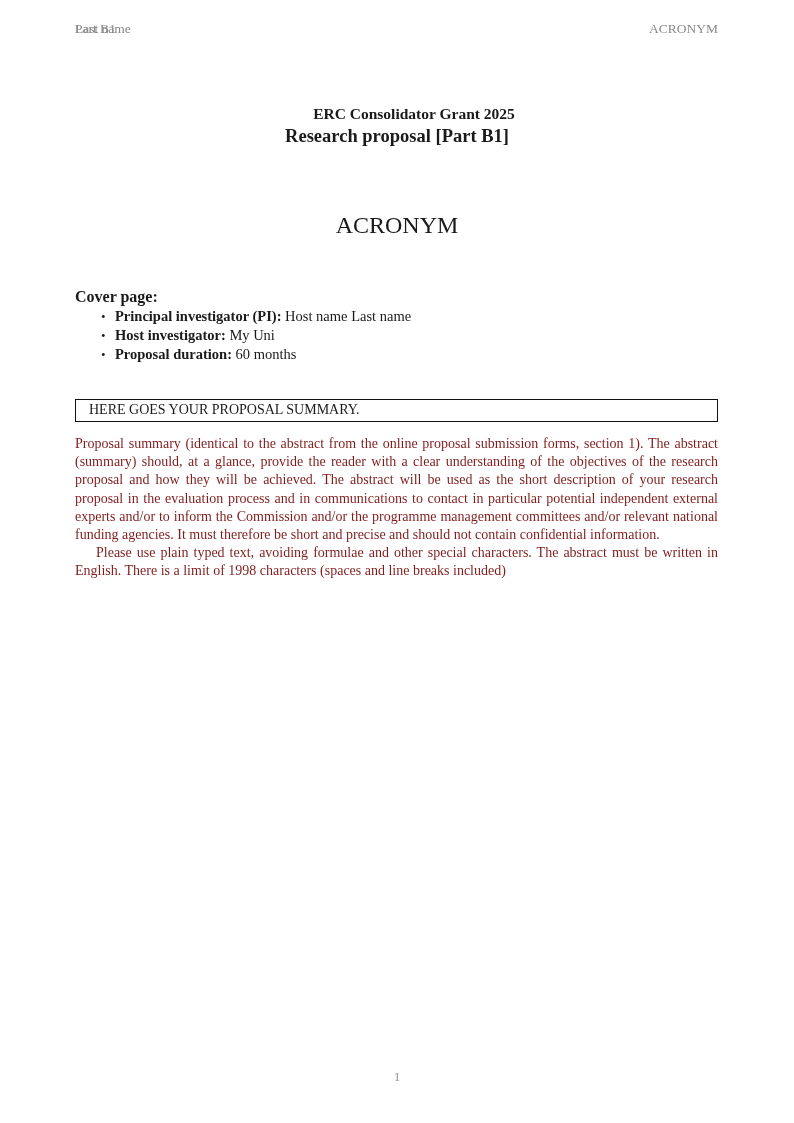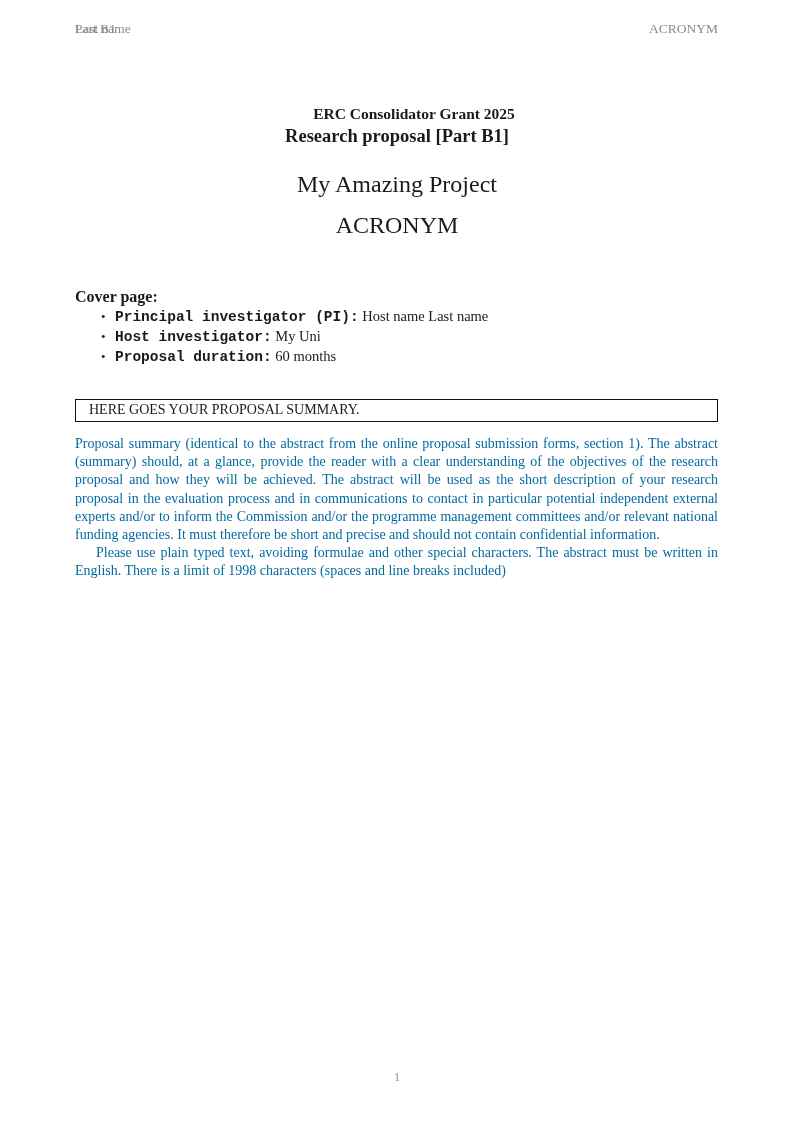--- a/index.html
+++ b/index.html
@@ -42,21 +42,21 @@
     position: absolute; top: 307px; left: 75px; right: 76px;
     list-style: none;
     font-size: 14.5px;
     line-height: 19px;
   }
   .cover-list li { padding-left: 40px; position: relative; }
   .cover-list .bullet {
     position: absolute; left: 26px; top: 0;
     font-size: 13px;
   }
-  .b-label { font-weight: bold; font-family: Liberation Mono, monospace; }
+  .b-label { font-weight: bold; }
 
   
   .summary-box {
     position: absolute; top: 399px; left: 75px; width: 643px; height: 23px;
     border: 1.5px solid #111111;
     font-size: 14px;
     line-height: 20px;
     padding-left: 13px;
   }
 
@@ -83,21 +83,20 @@
 <div class="page">
 
   <div class="header">
     <span class="h-center">Part B1</span>
     <span class="h-left">Last name</span>
     <span class="h-right">ACRONYM</span>
   </div>
 
   <div class="t-line t-call">ERC Consolidator Grant 2025</div>
   <div class="t-line t-part">Research proposal [Part B1]</div>
-  <div class="t-line t-project">My Amazing Project</div>
   <div class="t-line t-acronym">ACRONYM</div>
 
   <div class="cover-heading">Cover page:</div>
 
   <ul class="cover-list">
     <li>
       <span class="bullet">•</span>
       <span class="b-label">Principal investigator (PI):</span>
       <span>Host name Last name</span>
     </li>
@@ -110,21 +109,21 @@
       <span class="bullet">•</span>
       <span class="b-label">Proposal duration:</span>
       <span>60 months</span>
     </li>
   </ul>
 
   <div class="summary-box">
     <span>HERE GOES YOUR PROPOSAL SUMMARY.</span>
   </div>
 
-  <div class="instructions" style="color: #0369a1;">
+  <div class="instructions" style="color: #7f1d1d;">
     <p>Proposal summary (identical to the abstract from the online proposal submission forms, section 1). The abstract (summary) should, at a glance, provide the reader with a clear understanding of the objectives of the research proposal and how they will be achieved. The abstract will be used as the short description of your research proposal in the evaluation process and in communications to contact in particular potential independent external experts and/or to inform the Commission and/or the programme management committees and/or relevant national funding agencies. It must therefore be short and precise and should not contain confidential information.</p>
     <p>Please use plain typed text, avoiding formulae and other special characters. The abstract must be written in English. There is a limit of 1998 characters (spaces and line breaks included)</p>
   </div>
 
   <div class="footer">
     <span>1</span>
   </div>
 
 </div>
 

